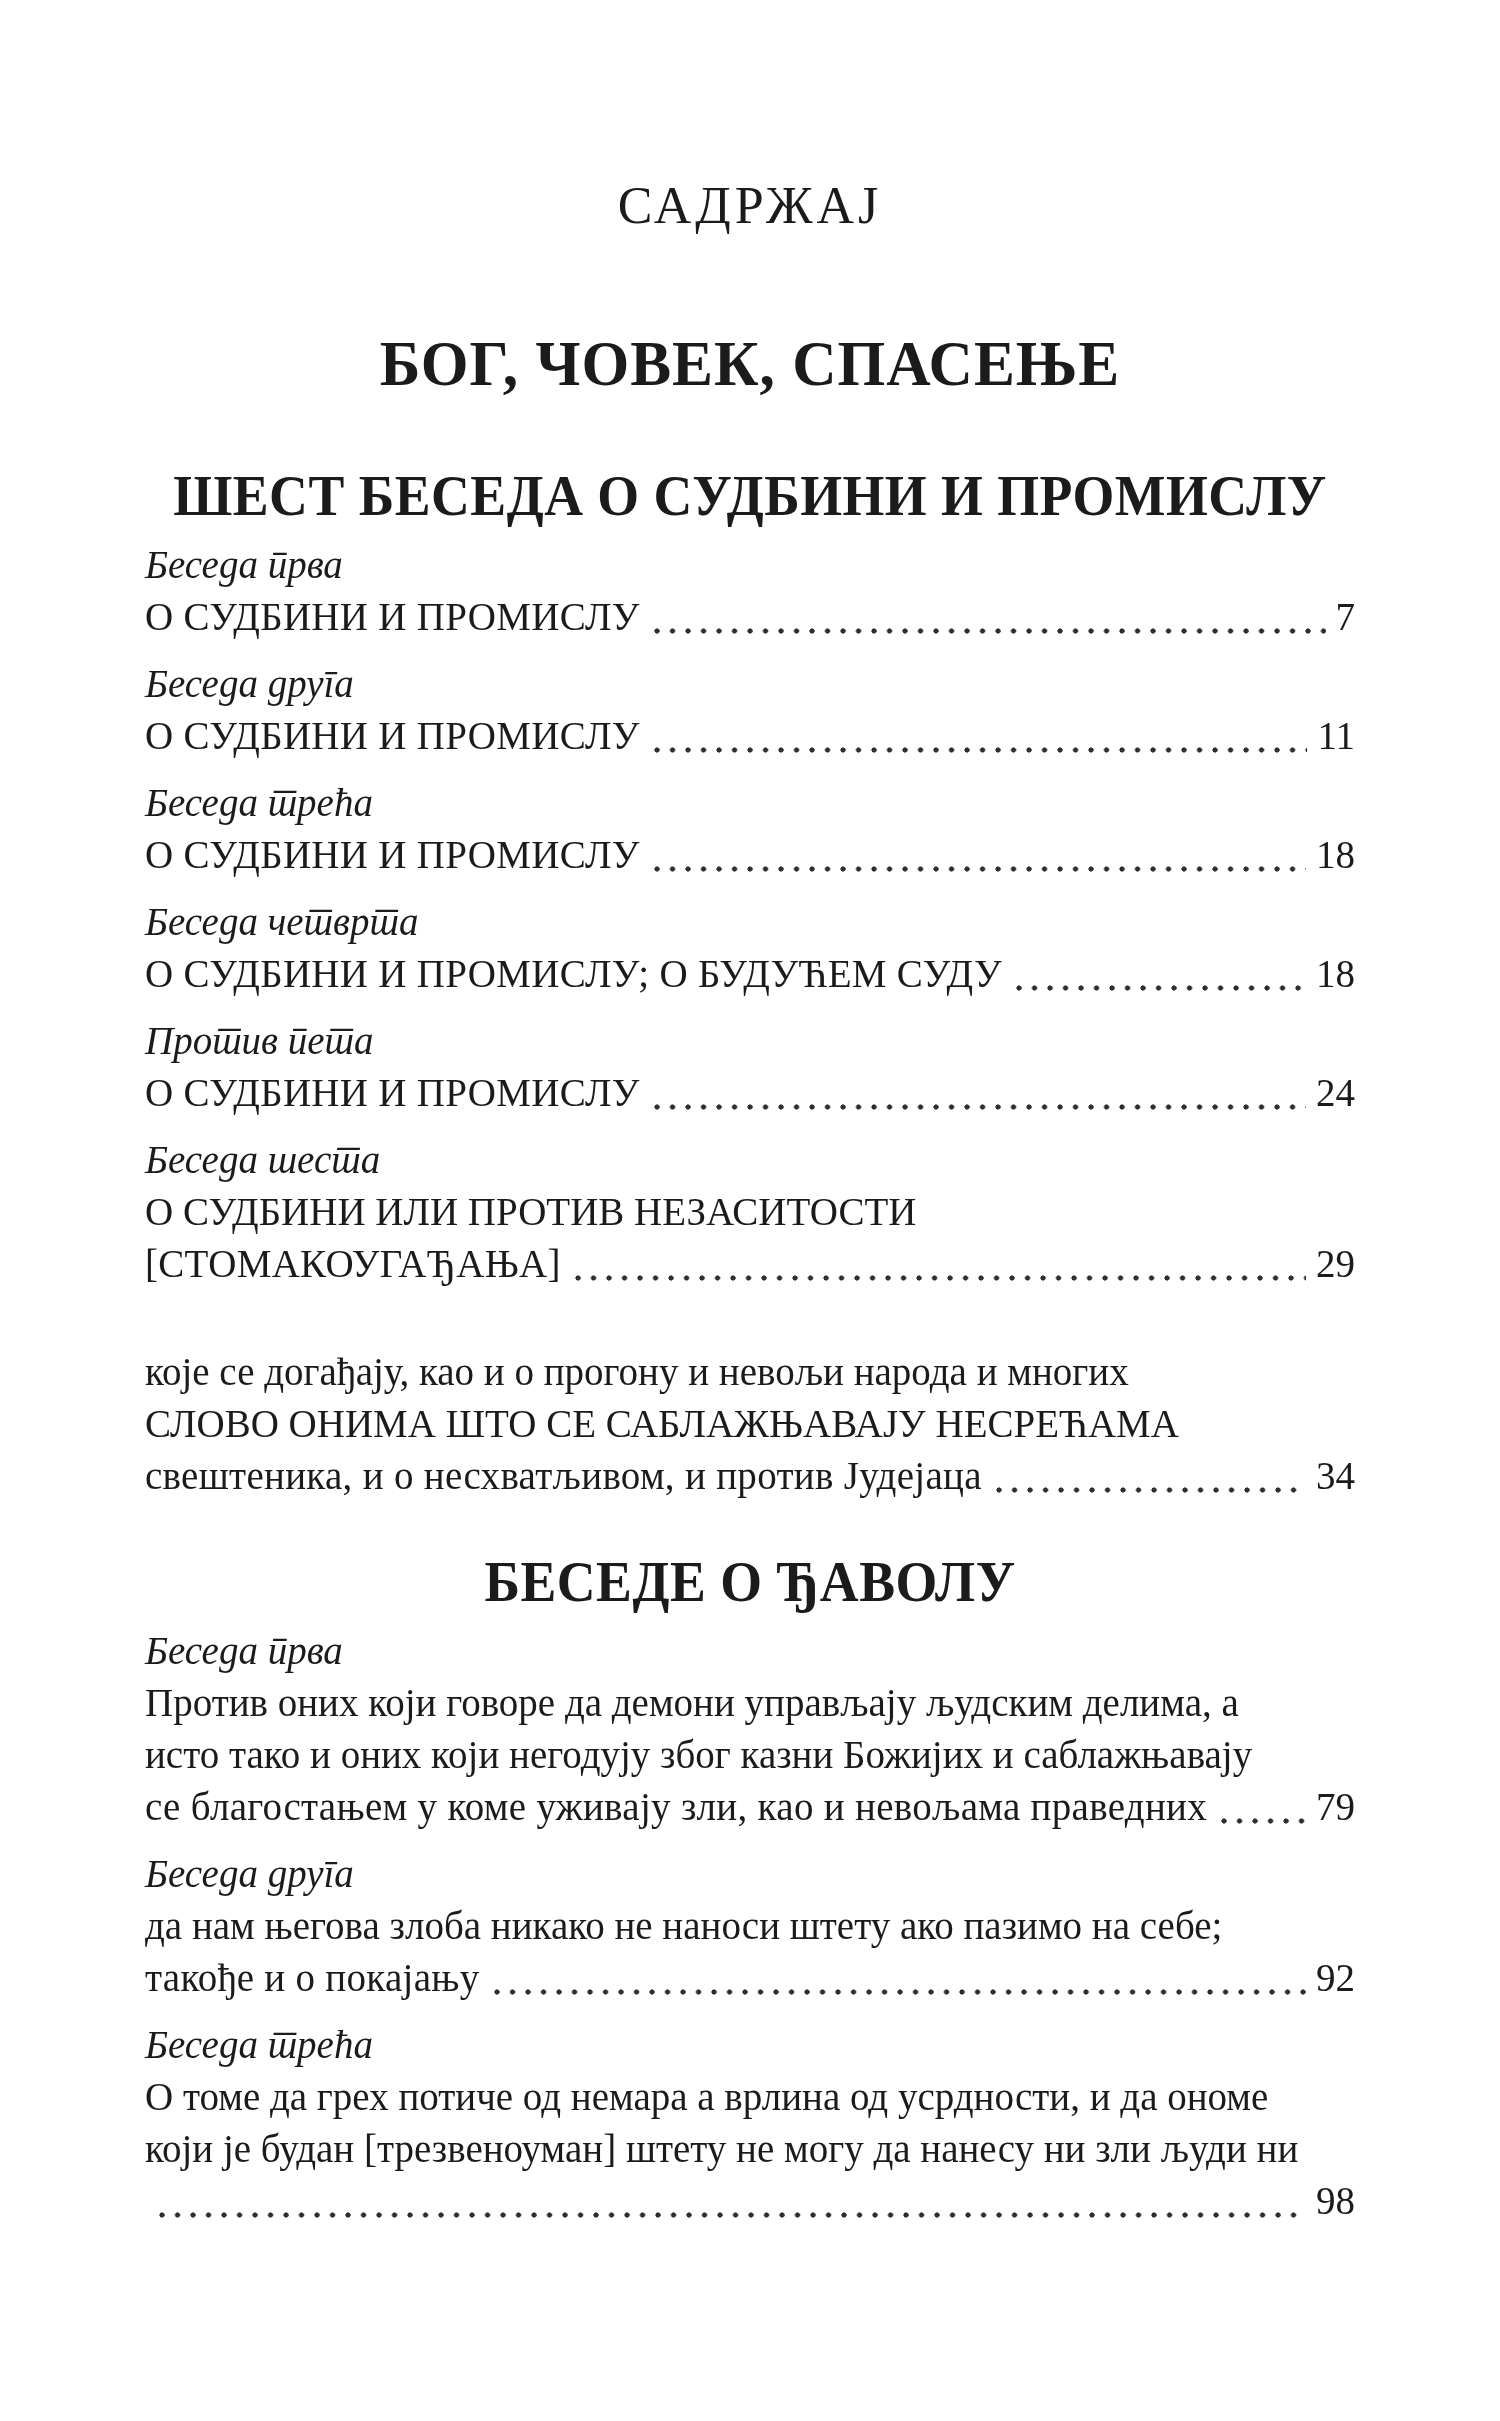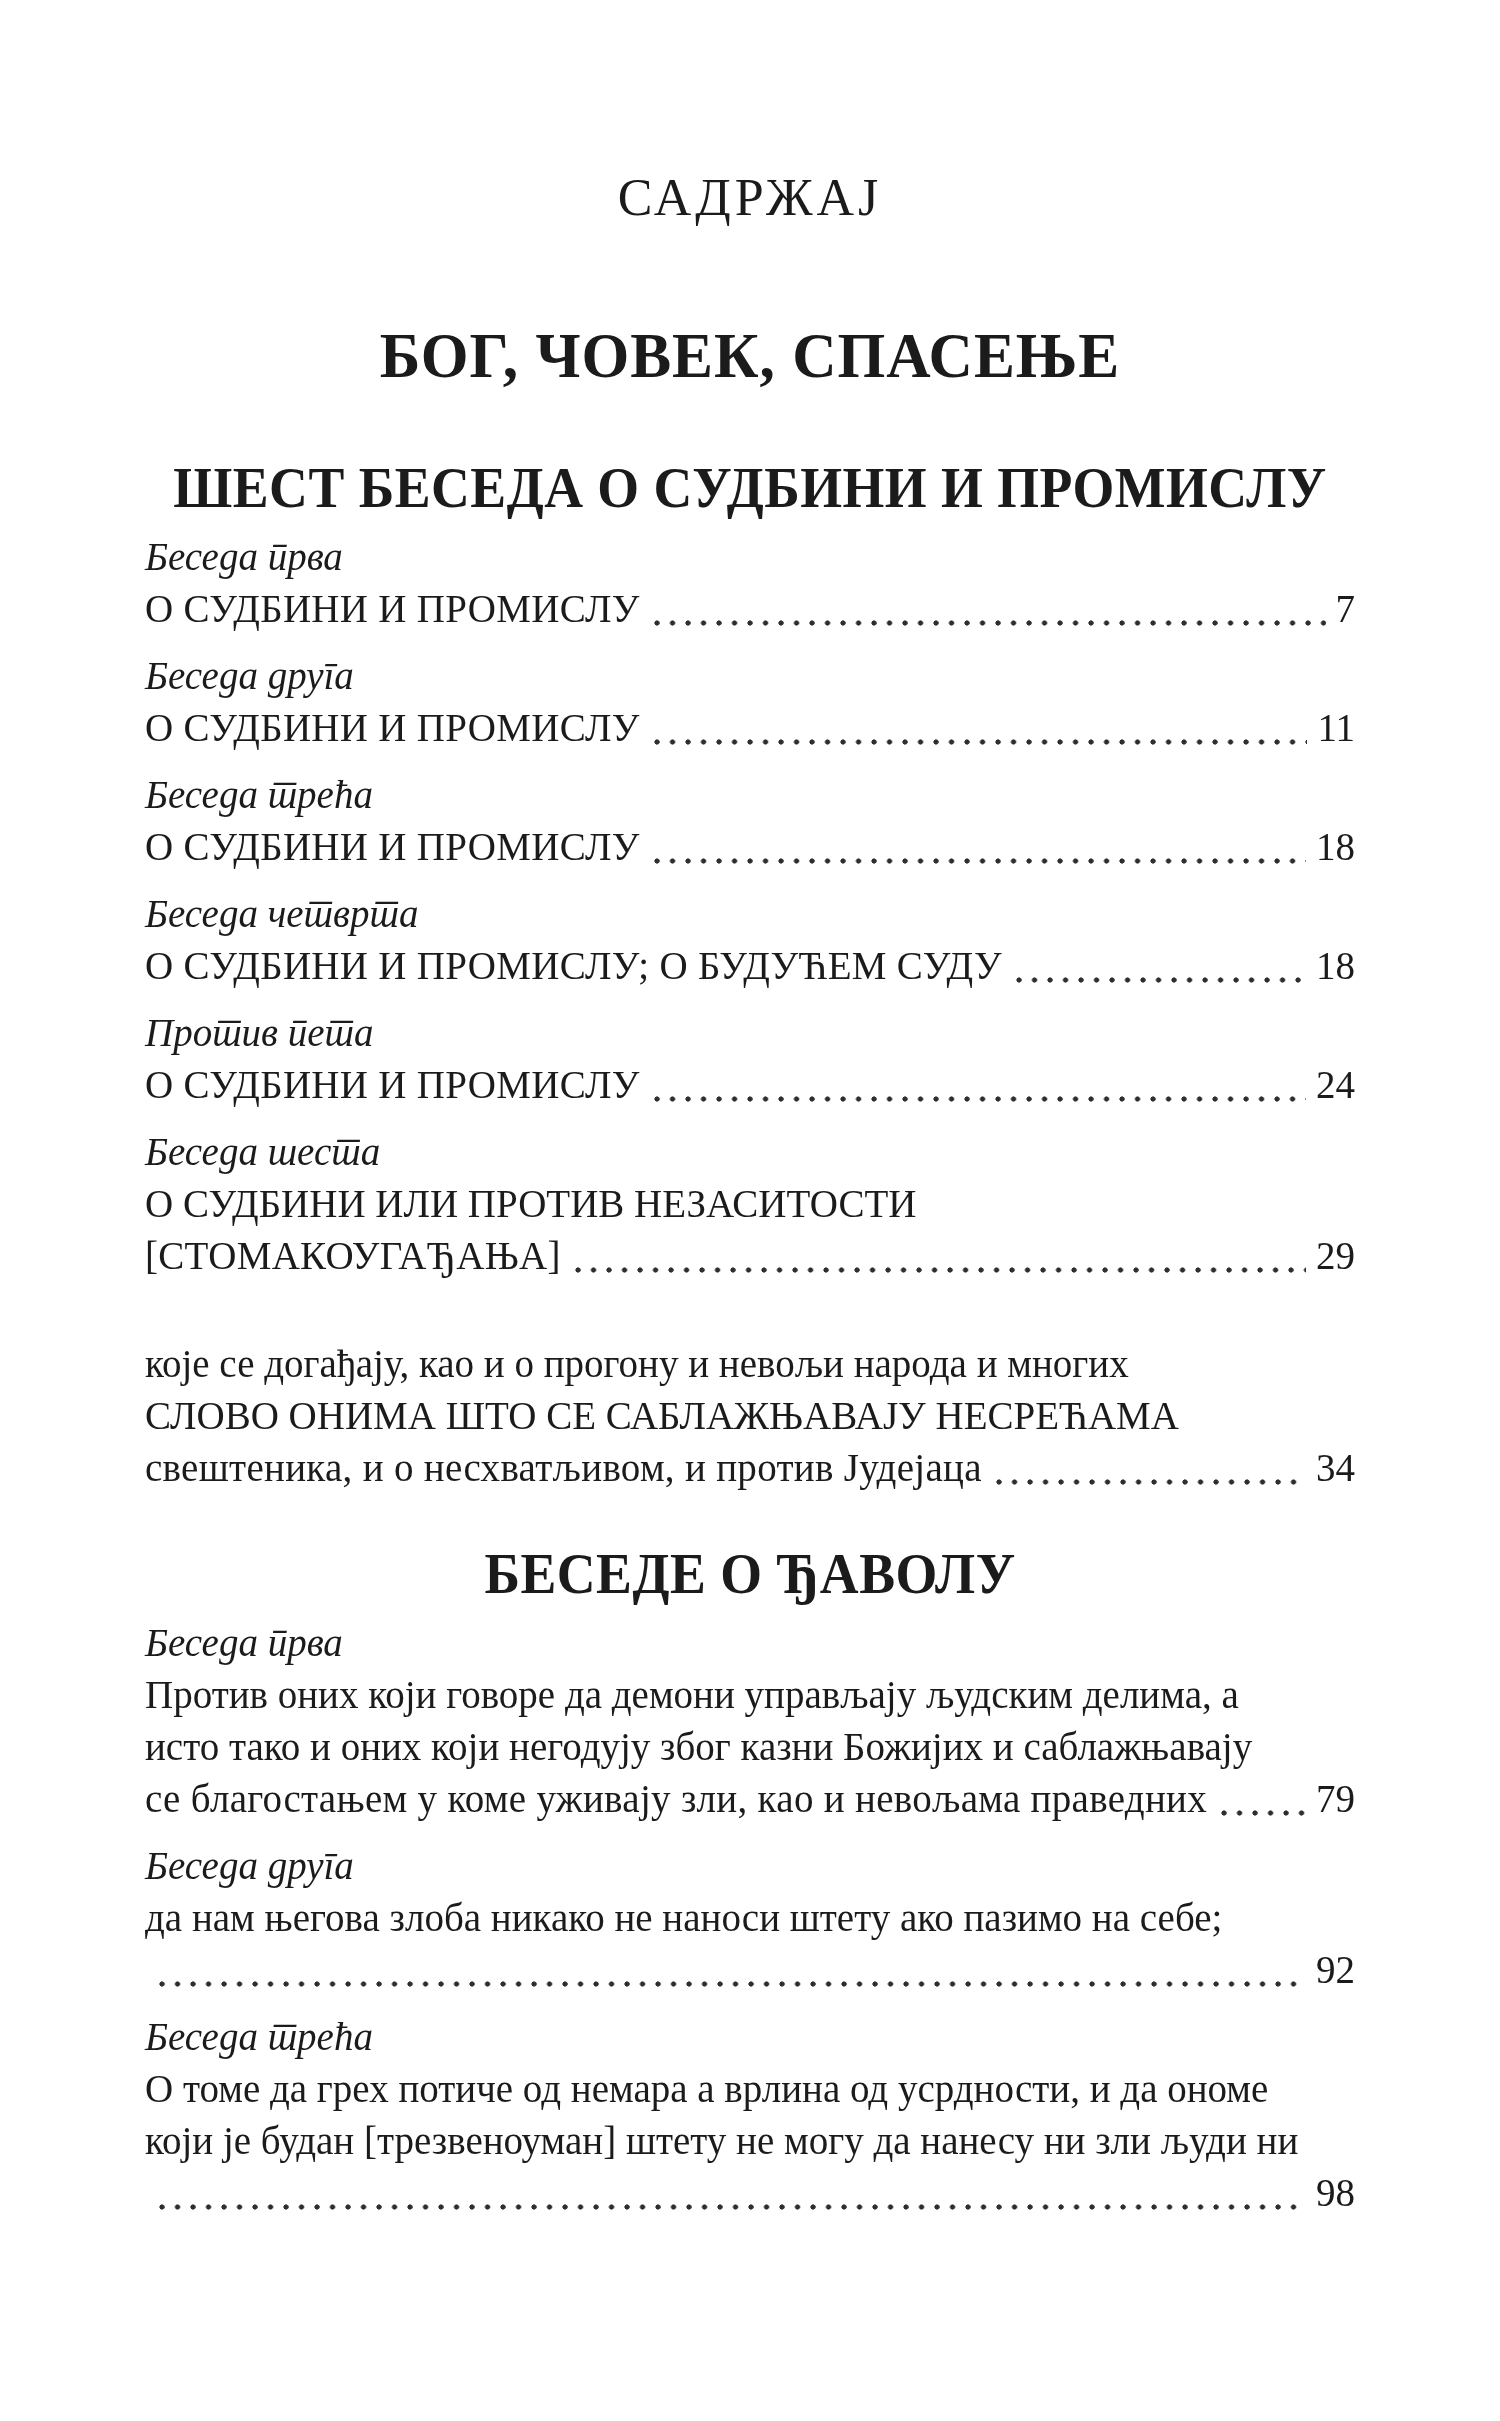--- a/index.html
+++ b/index.html
@@ -14,21 +14,21 @@
     font-family: "Liberation Serif", serif;
     overflow: hidden;
   }
   .page {
     box-sizing: border-box;
     width: 1500px;
     height: 2421px;
     padding: 168px 145px 0 145px;
   }
   .contents-title {
-    margin: 4px;
+    margin: 12px;
     text-align: center;
     font-size: 52px;
     line-height: 52px;
     font-weight: normal;
     letter-spacing: 4px;
   }
   .book-title {
     margin: 100px 0 0 0;
     text-align: center;
     font-size: 64px;
@@ -169,20 +169,21 @@
           <div class="toc-line with-page">
             <span class="toc-text">се благостањем у коме уживају зли, као и невољама праведних</span>
             <span class="leader"></span>
             <span class="pagenum">79</span>
           </div>
         </div>
         <div class="entry">
           <div class="entry-label">Беседа друга</div>
           <div class="toc-line">да нам његова злоба никако не наноси штету ако пазимо на себе;</div>
           <div class="toc-line with-page">
+            <span class="toc-text">такође и о покајању</span>
             <span class="leader"></span>
             <span class="pagenum">92</span>
           </div>
         </div>
         <div class="entry">
           <div class="entry-label">Беседа трећа</div>
           <div class="toc-line">О томе да грех потиче од немара а врлина од усрдности, и да ономе</div>
           <div class="toc-line">који је будан [трезвеноуман] штету не могу да нанесу ни зли људи ни</div>
           <div class="toc-line with-page">
             <span class="leader"></span>

